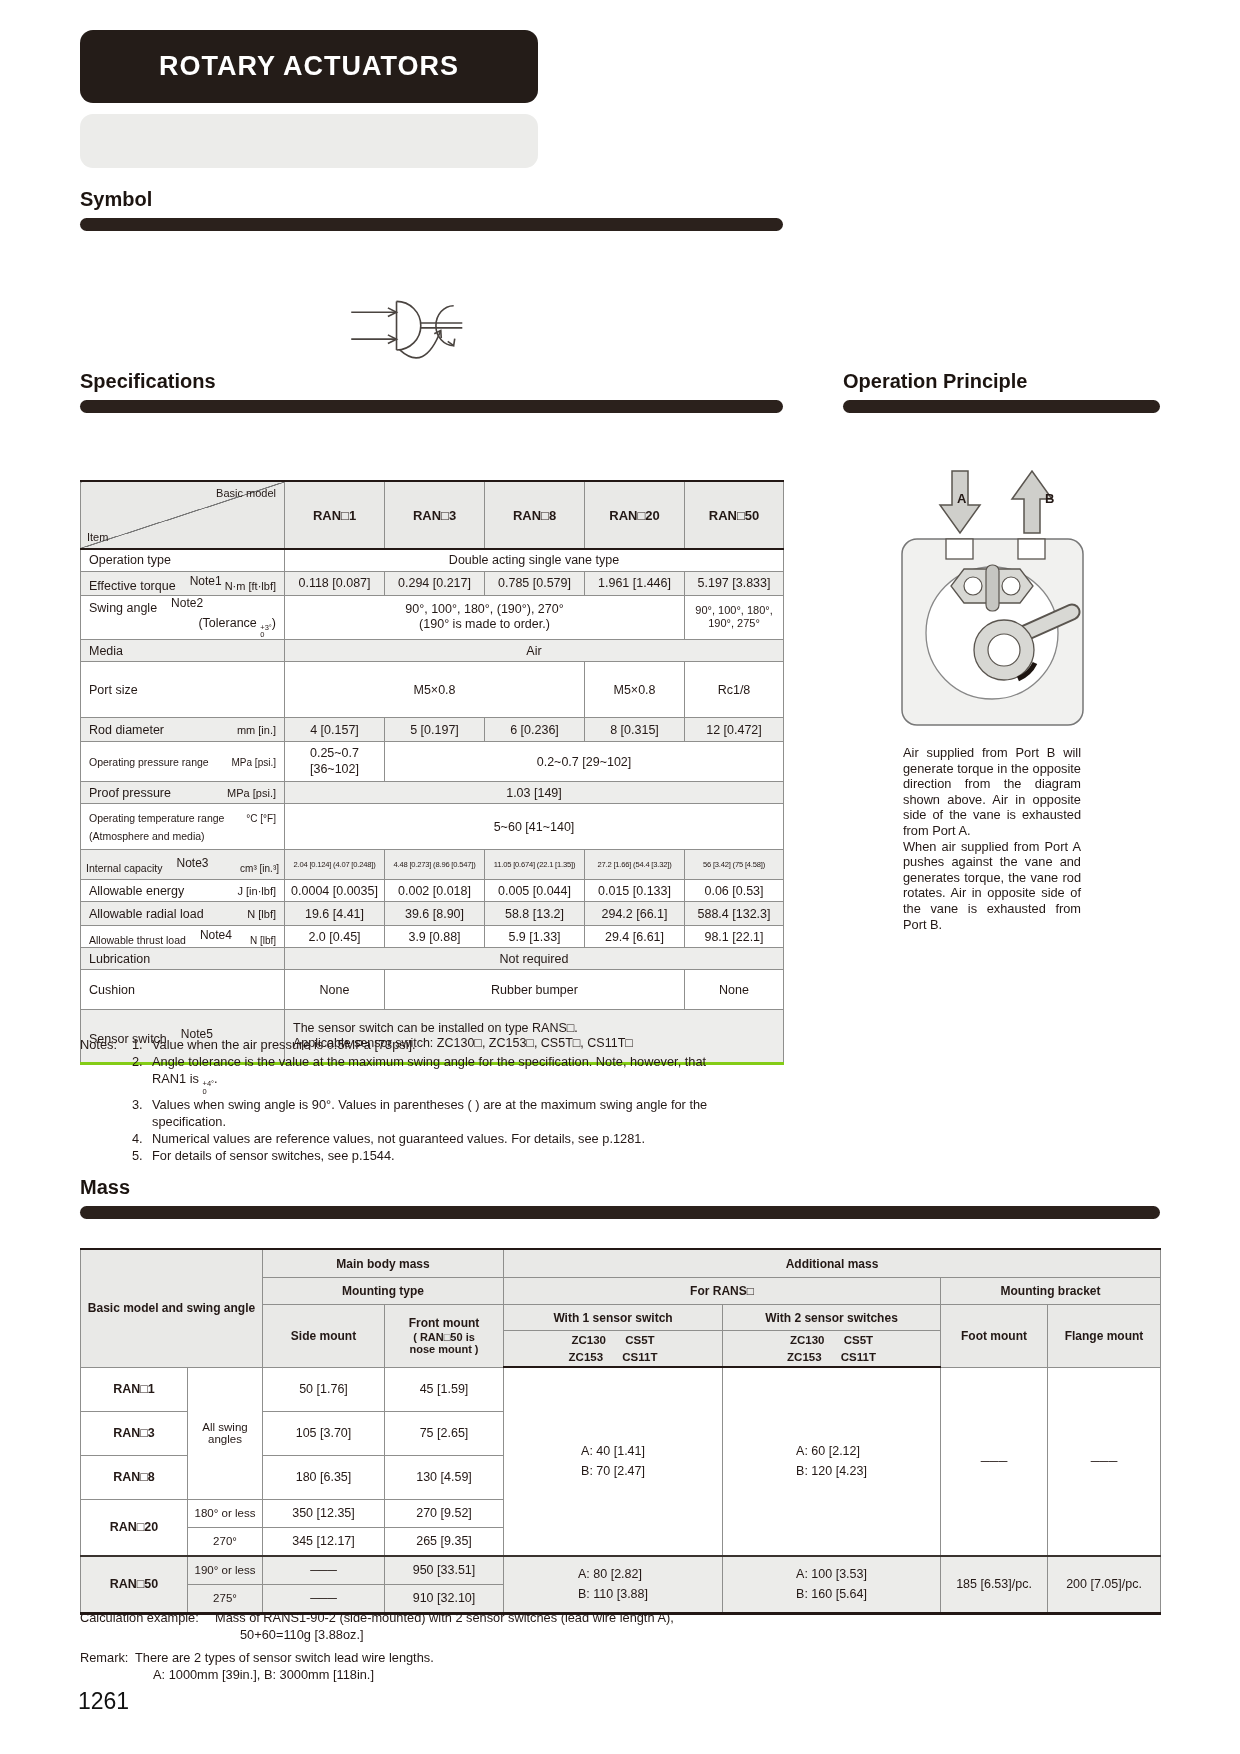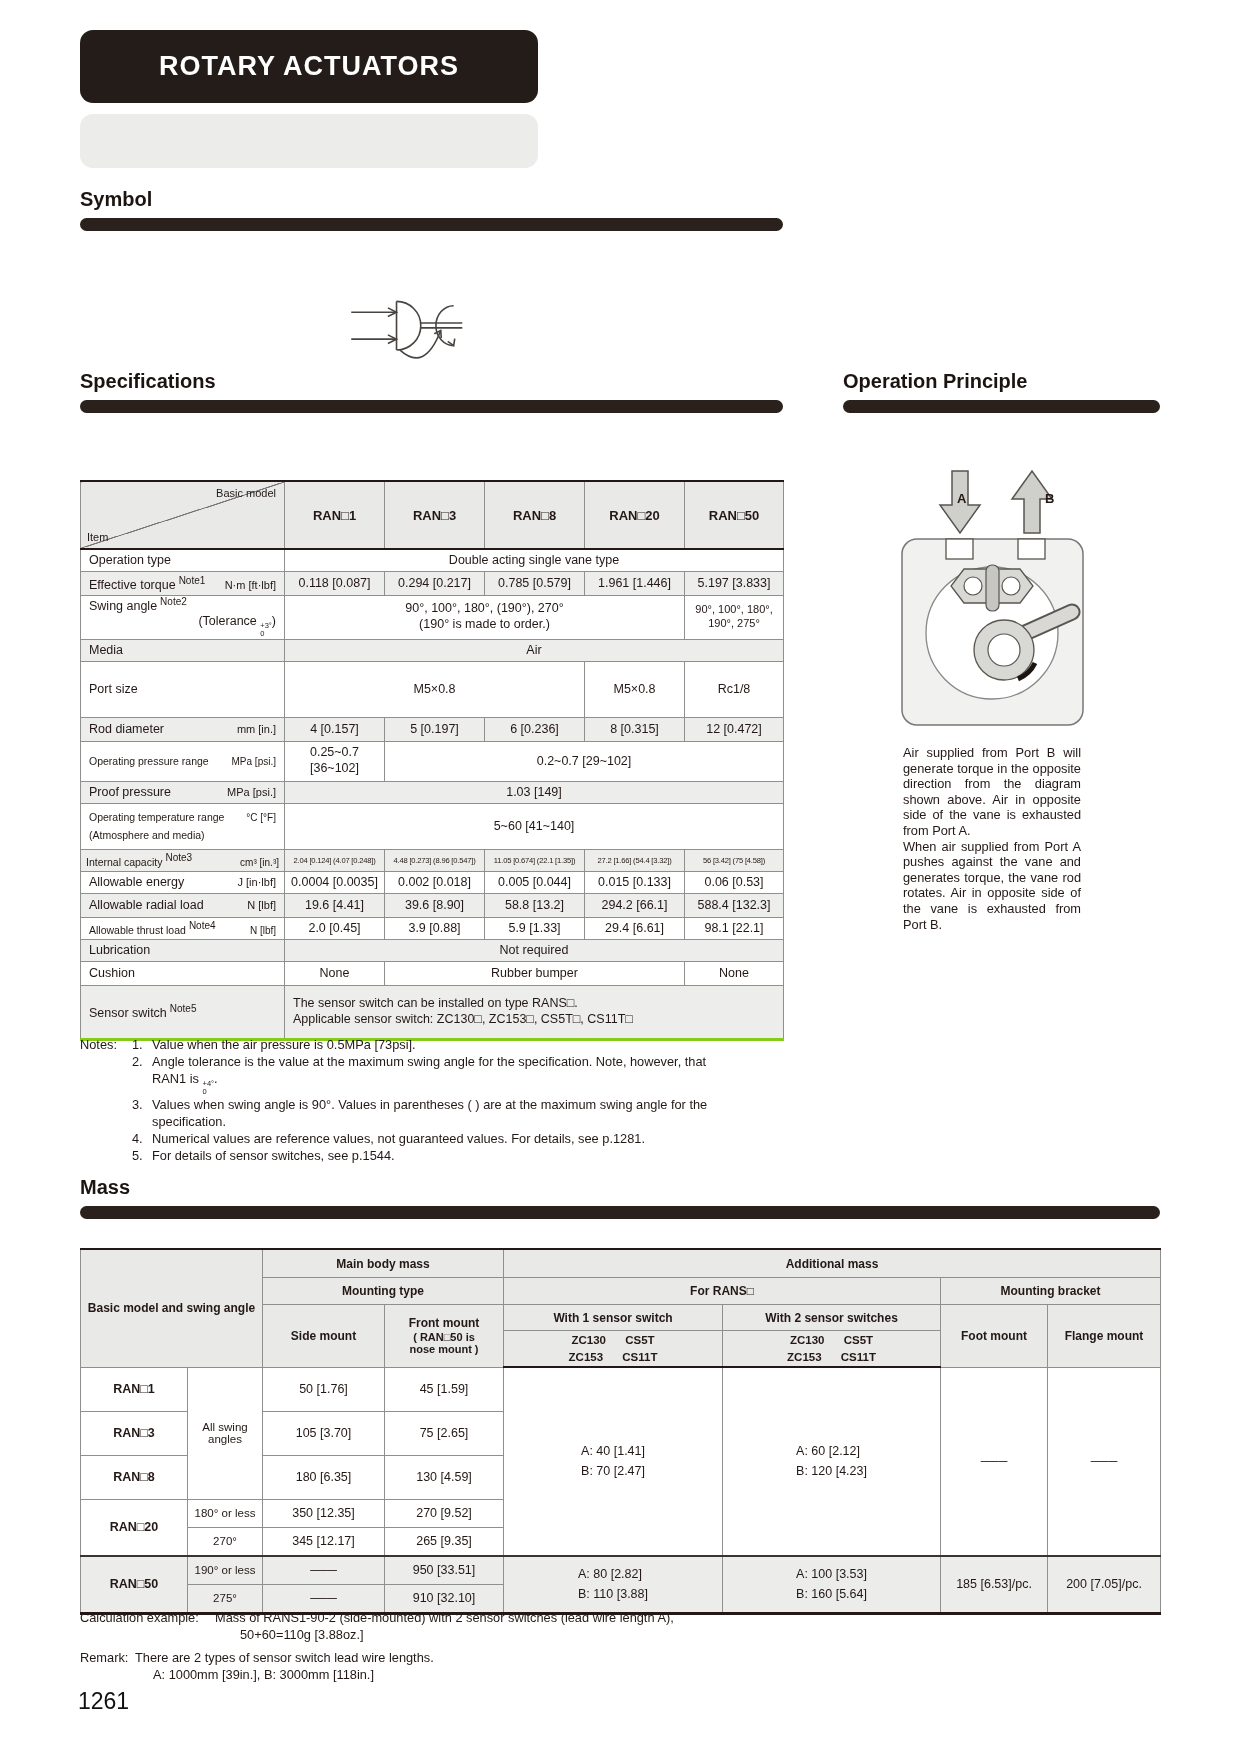--- a/index.html
+++ b/index.html
@@ -19,21 +19,21 @@
   table{border-collapse:collapse;table-layout:fixed;}
   td,th{border:1px solid #8f8f8d;padding:0 3px;text-align:center;vertical-align:middle;
         font-size:12.5px;color:#231815;overflow:hidden;}
   .stab{position:absolute;left:80px;top:480px;width:703px;border-top:2px solid #231815;border-bottom:3px solid #84cc16;}
   .stab th{background:#e9e9e7;font-size:13px;}
   .stab tr.hd>*{border-bottom:2px solid #231815;height:66px;}
   .stab td.ic{text-align:left;padding:0 8px;}
   .ic{display:table-cell;}
   .icflex{display:flex;justify-content:space-between;align-items:baseline;}
   .unit{font-size:11px;white-space:nowrap;margin-left:3px;}
-  sup.nt{font-size:10px;vertical-align:5px;margin-left:3px;}
+  sup.nt{font-size:12px;vertical-align:5px;margin-left:14px;}
   .sml{font-size:10.5px;}
   .pl{white-space:pre-line;line-height:1.25;}
   .pre{white-space:pre;line-height:1.45;}
   .g td{background:#ededeb;}
   .cap td{font-size:7.6px;letter-spacing:-0.2px;white-space:nowrap;padding:0 1px;}
   .cap td.ic{font-size:10.5px;letter-spacing:0;padding:0 5px;}
   .lft{text-align:left;padding:0 8px;}
   .corner{position:relative;background:
      linear-gradient(to bottom right,rgba(0,0,0,0) calc(50% - 0.6px),#777 calc(50% - 0.6px),#777 calc(50% + 0.6px),rgba(0,0,0,0) calc(50% + 0.6px)),#e9e9e7;}
   .c-top{position:absolute;top:5px;right:8px;font-size:11px;font-weight:normal;}
@@ -216,21 +216,21 @@
     <tr style="height:46px">
       <td class="ic">
         <div class="icflex">
               <span class="sml">Operating temperature range</span>
         <span class="unit" style="font-size:10px">°C [°F]</span>
             </div>
         <div class="sml" style="margin-top:6px">(Atmosphere and media)</div>
       </td>
       <td colspan="5">5~60 [41~140]</td>
     </tr>
-    <tr class="g cap" style="height:22px">
+    <tr class="g cap" style="height:30px">
       <td class="ic">
             <div class="icflex">
         <span><span>Internal capacity</span><sup class="nt">Note3</sup></span>
         <span class="unit" style="font-size:10px">cm³ [in.³]</span>
             </div>
           </td>
       <td>2.04 [0.124] (4.07 [0.248])</td>
       <td>4.48 [0.273] (8.96 [0.547])</td>
       <td>11.05 [0.674] (22.1 [1.35])</td>
       <td>27.2 [1.66] (54.4 [3.32])</td>
@@ -272,21 +272,21 @@
       <td>2.0 [0.45]</td>
       <td>3.9 [0.88]</td>
       <td>5.9 [1.33]</td>
       <td>29.4 [6.61]</td>
       <td>98.1 [22.1]</td>
     </tr>
     <tr class="g" style="height:22px">
       <td class="ic">Lubrication</td>
       <td colspan="5">Not required</td>
     </tr>
-    <tr style="height:24px">
+    <tr style="height:40px">
       <td class="ic">Cushion</td>
       <td>None</td>
       <td colspan="3">Rubber bumper</td>
       <td>None</td>
     </tr>
     <tr class="g" style="height:54px">
       <td class="ic">
         <span><span>Sensor switch</span><sup class="nt">Note5</sup></span></td>
       <td colspan="5" class="pl lft">The sensor switch can be installed on type RANS□.
 Applicable sensor switch: ZC130□, ZC153□, CS5T□, CS11T□</td>

